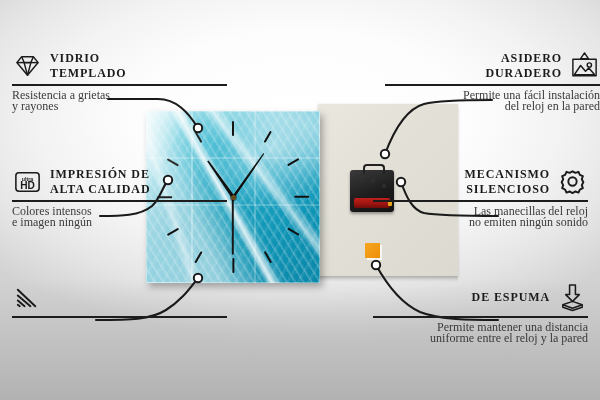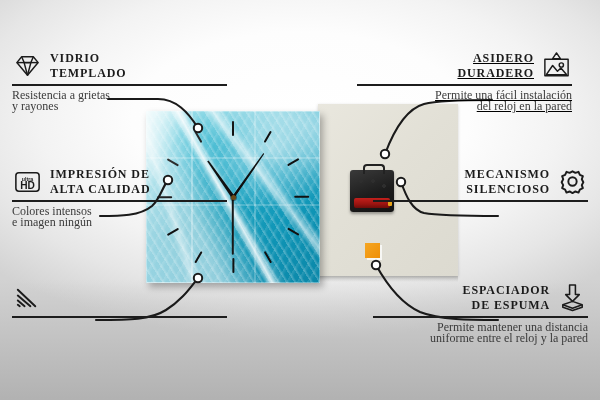--- a/index.html
+++ b/index.html
@@ -40,21 +40,21 @@
   .desc{
     font-family:"Liberation Serif", serif;
     font-size:12px;line-height:11.4px;color:#3a3a3a;
   }
   .feature.right .desc{text-align:right;}
 
   
   .f-tl{left:12px;top:50px;width:215px;}
   .f-ml{left:12px;top:166px;width:215px;}
   .f-bl{left:12px;top:282px;width:215px;}
-  .f-tr{right:28px;top:50px;width:215px;text-decoration:underline;}
+  .f-tr{right:0;top:50px;width:215px;}
   .f-mr{right:12px;top:166px;width:215px;}
   .f-br{right:12px;top:282px;width:215px;}
   .feature.right{}
 
   
   #panel{
     position:absolute;left:318px;top:104px;width:140px;height:172px;
     background:linear-gradient(135deg,#e9e7de 0%,#e2e0d6 45%,#dcdad0 100%);
     box-shadow:0 1px 3px rgba(0,0,0,.18);
   }
@@ -293,26 +293,29 @@
         <div>SILENCIOSO</div>
       </div>
       <svg class="ico" viewBox="0 0 32 32">
         <g fill="none" stroke="#1b1b1b" stroke-width="2" stroke-linejoin="round">
           <path d="M16,5.5 l3,1.6 3.2,-1.1 1.4,3.1 3.1,1.4 -1.1,3.2 1.6,3 -1.6,3 1.1,3.2 -3.1,1.4 -1.4,3.1 -3.2,-1.1 -3,1.6 -3,-1.6 -3.2,1.1 -1.4,-3.1 -3.1,-1.4 1.1,-3.2 -1.6,-3 1.6,-3 -1.1,-3.2 3.1,-1.4 1.4,-3.1 3.2,1.1 Z"></path>
           <circle cx="16" cy="16" r="4.3"></circle>
         </g>
       </svg>
     </div>
     <div class="rule"></div>
+    <div class="desc">
+      <div>Las manecillas del reloj</div>
+      <div>no emiten ningún sonido</div>
+    </div>
   </div>
 
   <div class="feature right f-br">
     <div class="head">
       <div class="title">
-        <div>ESPACIADOR</div>
         <div>DE ESPUMA</div>
       </div>
       <svg class="ico" viewBox="0 0 32 32">
         <g fill="none" stroke="#1b1b1b" stroke-width="1.6" stroke-linejoin="round">
           <path d="M13,3 L19,3 L19,13 L23,13 L16,20 L9,13 L13,13 Z"></path>
           <path d="M16,20 L26,23.5 L16,27 L6,23.5 Z"></path>
           <path d="M6,23.5 L6,26 L16,29.5 L26,26 L26,23.5"></path>
         </g>
       </svg>
     </div>

